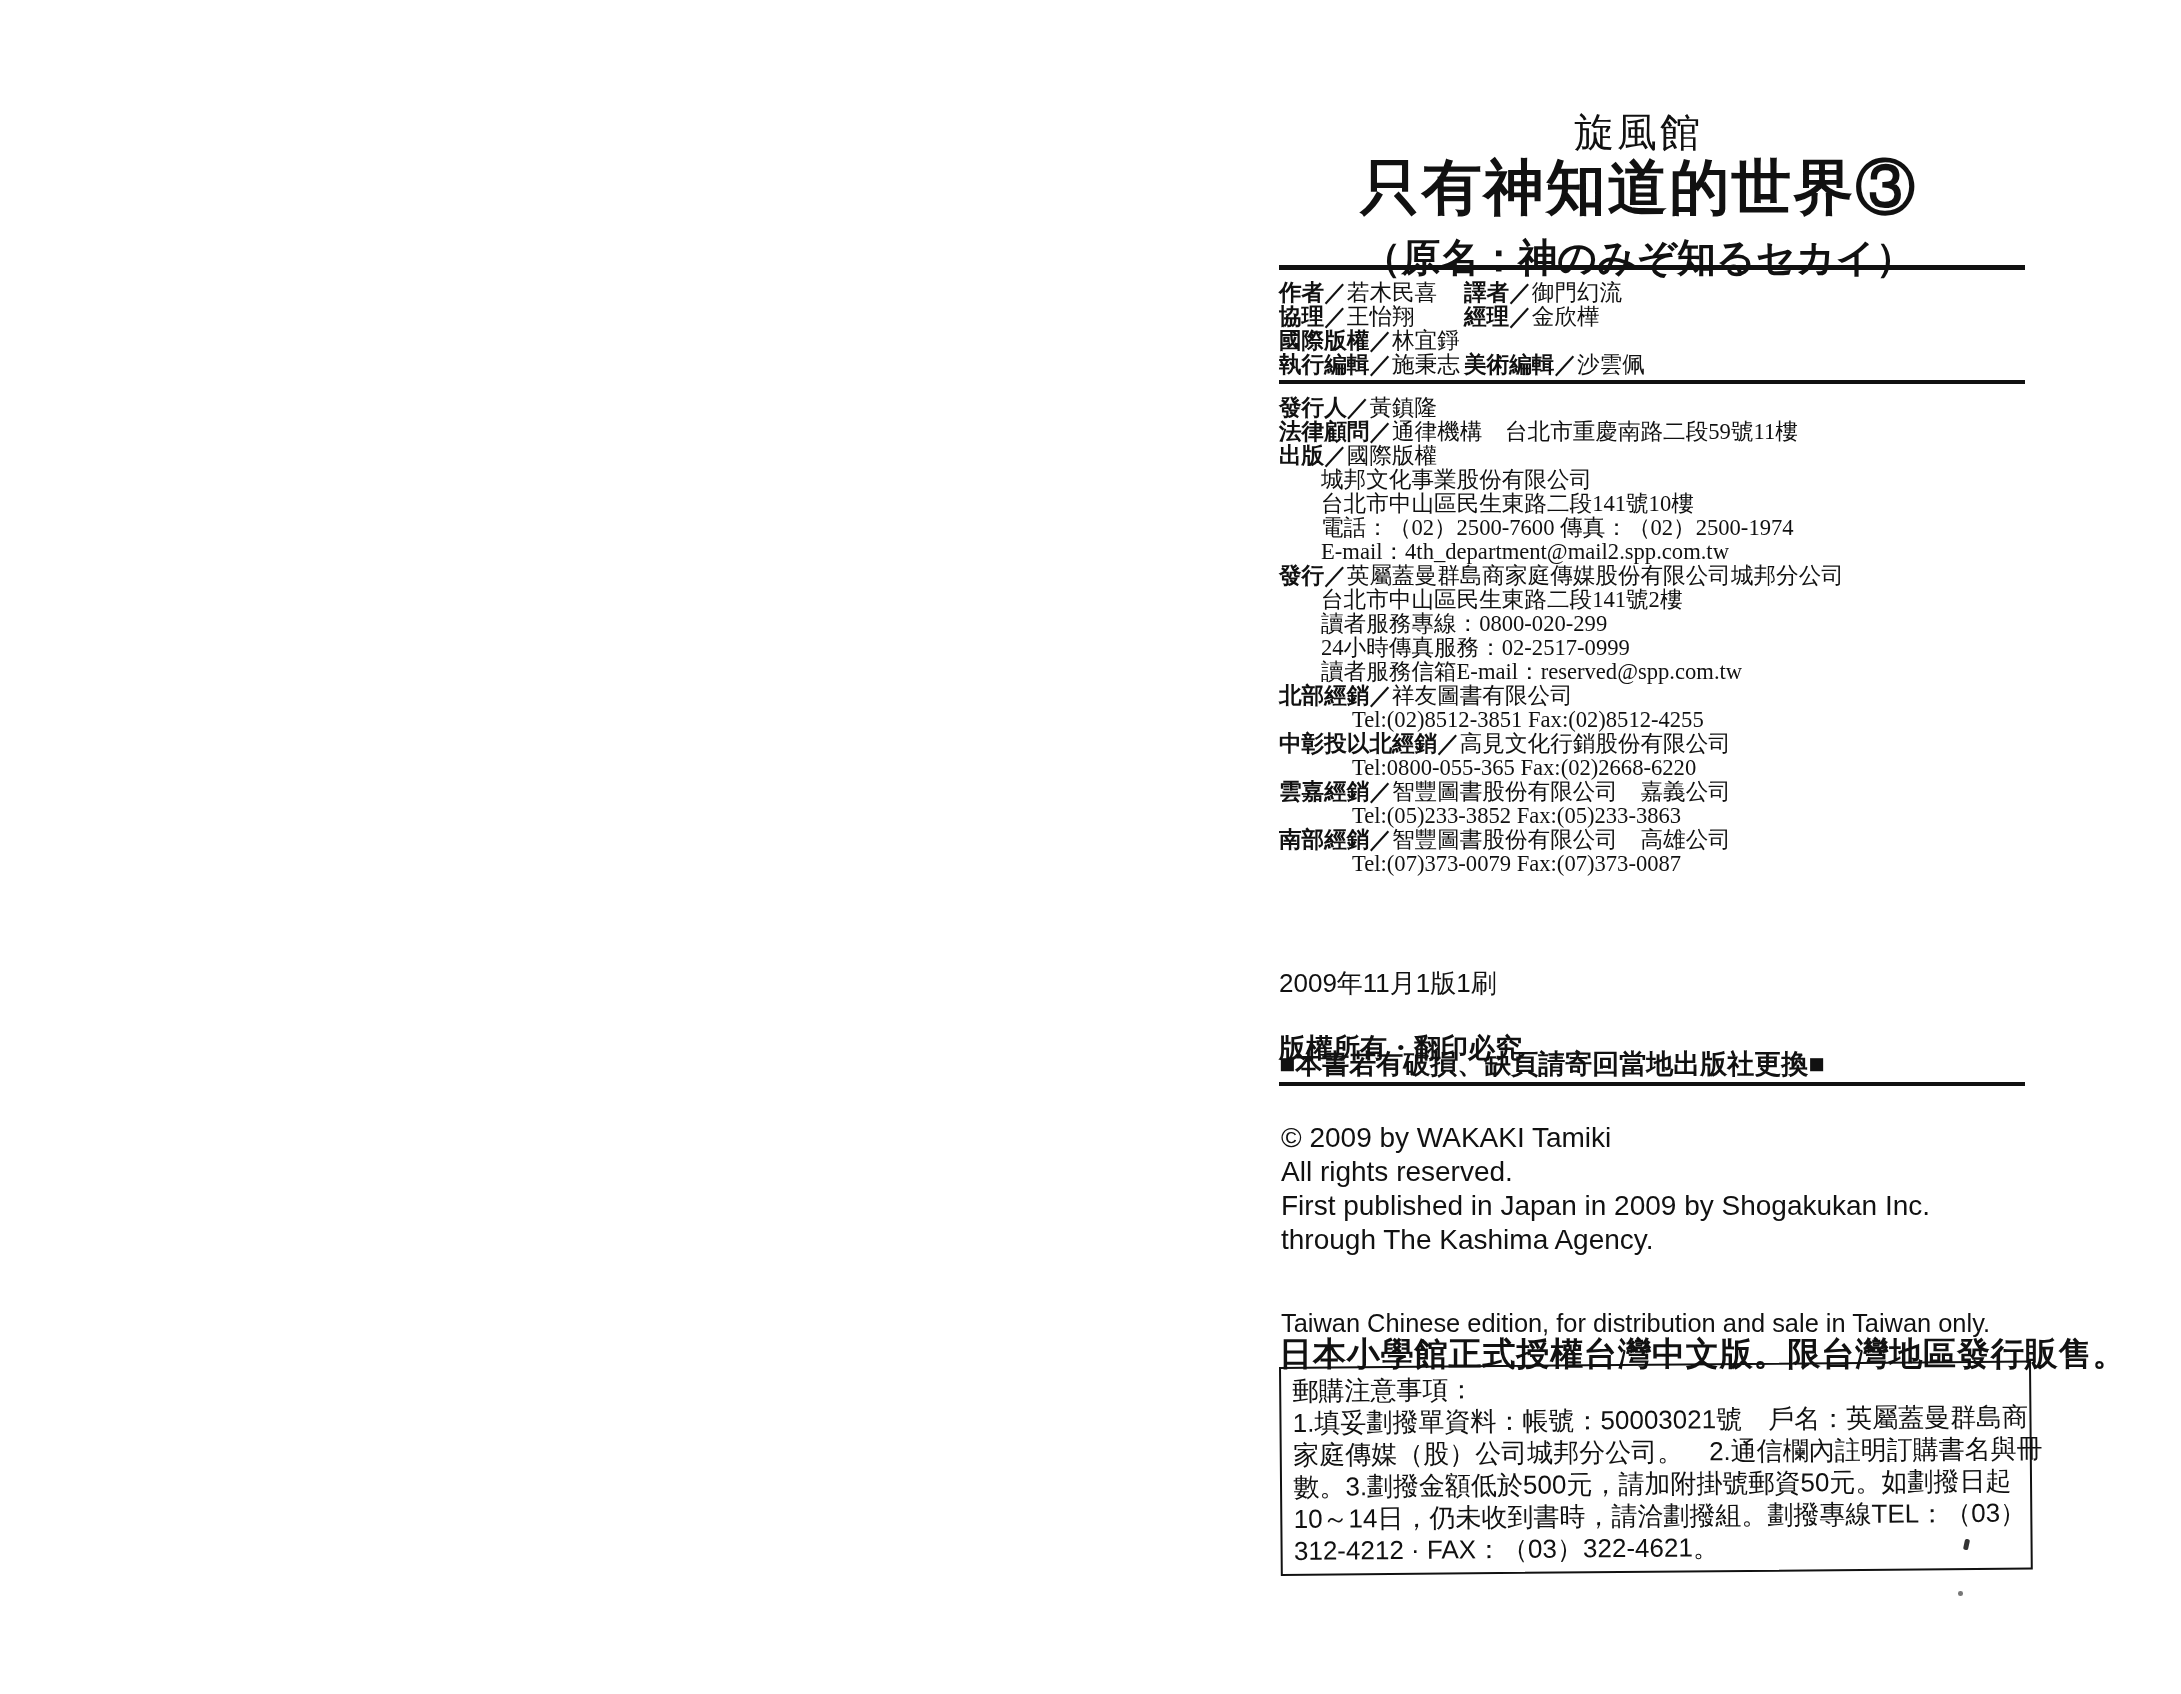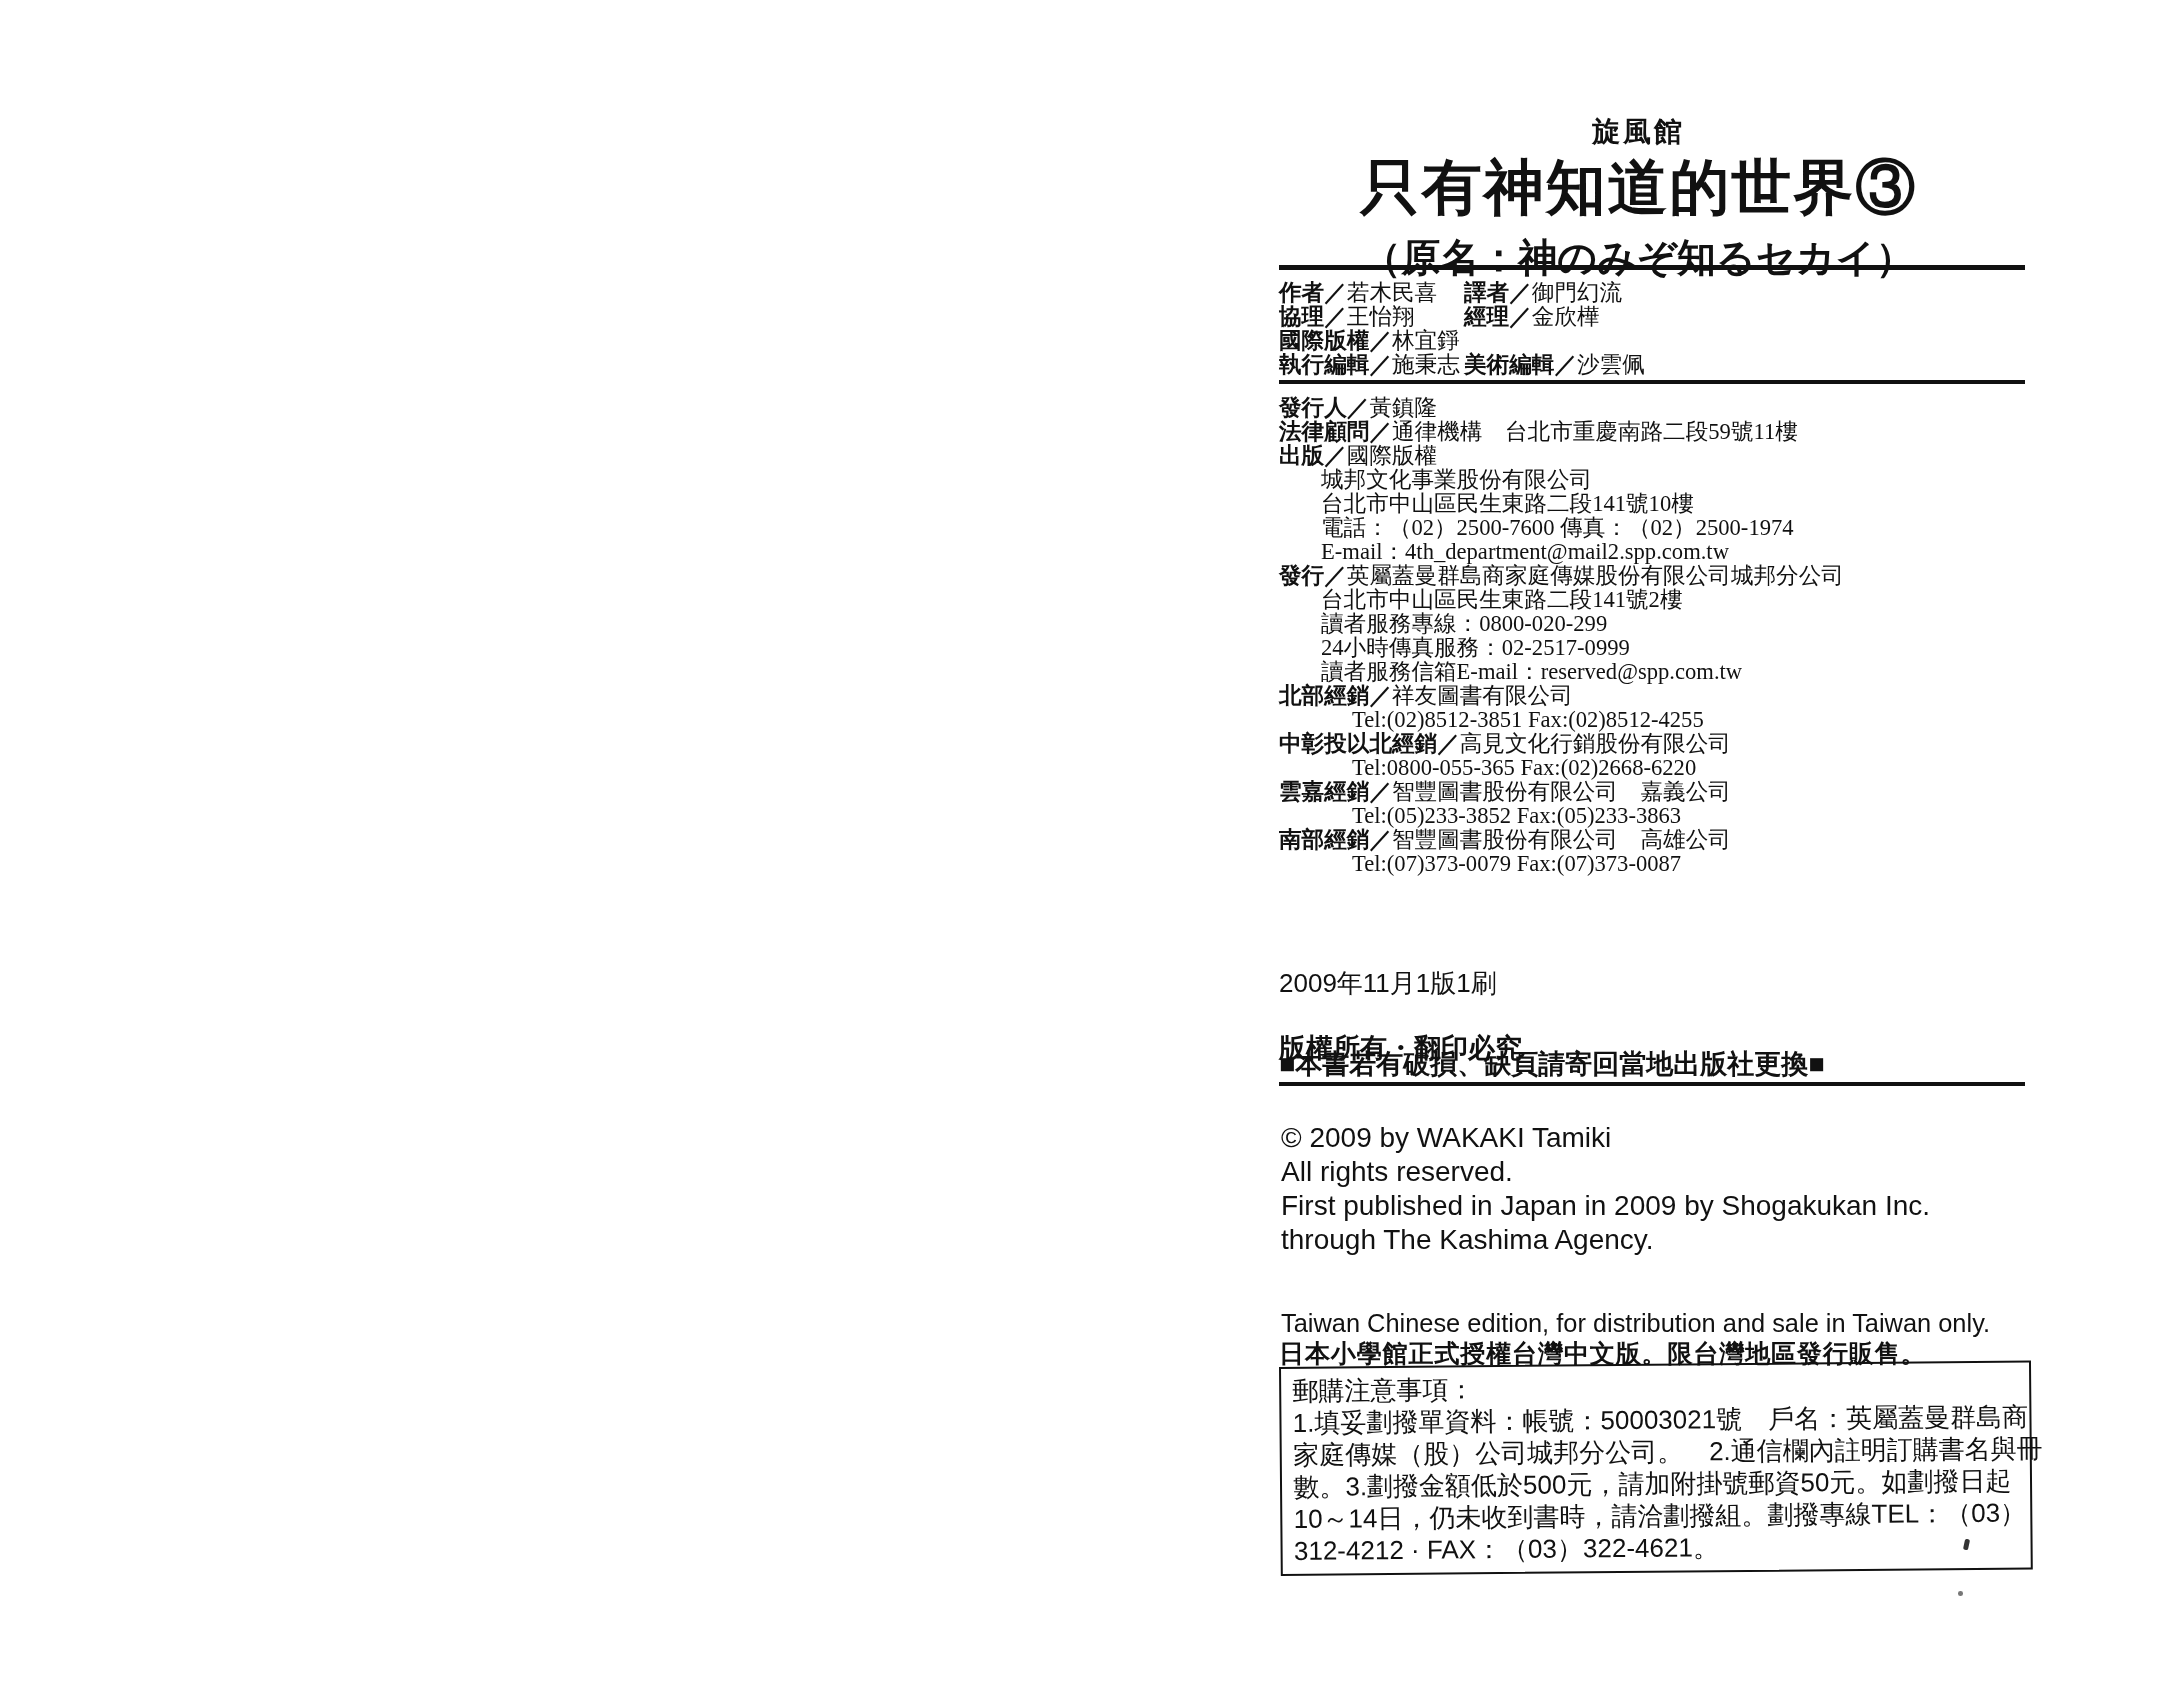--- a/index.html
+++ b/index.html
@@ -5,21 +5,21 @@
   html,body{margin:0;padding:0;background:#e8e8e8;}
   .page{
     position:relative;width:2182px;height:1695px;background:#ffffff;
     overflow:hidden;color:#111;
     font-family:"Liberation Serif", serif;
   }
   .abs{position:absolute;}
   .ming{font-family:Liberation Sans, sans-serif;}
   
   .titleblock{left:1262px;top:113px;width:753px;text-align:center;}
-  .imprint{font-family:"Liberation Sans", sans-serif;font-weight:bold;font-size:28px;line-height:38px;letter-spacing:2.8px;}
+  .imprint{font-family:"Liberation Sans", sans-serif;font-weight:normal;font-size:40px;line-height:38px;letter-spacing:2.8px;}
   .booktitle{font-family:"Liberation Sans", sans-serif;font-weight:bold;font-size:60px;line-height:66px;letter-spacing:1.9px;margin-top:3.8px;white-space:nowrap;}
   .origtitle{font-family:"Liberation Sans", sans-serif;font-weight:bold;font-size:39px;line-height:43px;margin-top:15px;white-space:nowrap;}
   
   .rule{left:1279px;width:746px;background:#111;}
   .rule1{top:265px;height:4.7px;}
   .rule2{top:380px;height:3.8px;}
   .rule3{top:1082px;height:3.8px;}
   
   .staffcol{top:281px;}
   .staffrow{height:24px;line-height:24px;font-size:22.6px;white-space:nowrap;}
@@ -34,21 +34,21 @@
   .ind2{padding-left:73px;}
   
   .dateline{left:1279px;top:968px;font-size:26px;line-height:30px;white-space:nowrap;}
   .copyline{left:1279px;font-family:"Liberation Sans", sans-serif;font-weight:bold;font-size:27px;line-height:31px;white-space:nowrap;}
   .copy1{top:1017px;margin-top:16px;}
   .copy2{top:1049px;}
   
   .engblock{left:1281px;top:1121px;font-family:"Liberation Sans", sans-serif;font-size:28px;}
   .engline{height:34px;line-height:34px;white-space:nowrap;}
   .tw-en{left:1281px;top:1309px;font-family:"Liberation Sans", sans-serif;font-size:25.4px;line-height:29px;white-space:nowrap;}
-  .tw-zh{left:1279px;top:1337px;font-family:"Liberation Sans", sans-serif;font-weight:bold;font-size:25px;line-height:33px;letter-spacing:0.9px;white-space:nowrap;}
+  .tw-zh{left:1279px;top:1337px;font-family:"Liberation Sans", sans-serif;font-weight:bold;font-size:33px;line-height:33px;letter-spacing:0.9px;white-space:nowrap;}
   
   .mailbox{
     left:1279px;top:1367px;width:725px;border:2.8px solid #111;
     padding:5.6px 11.3px 7.5px 11.3px;transform:rotate(-0.5deg);transform-origin:left top;
     font-family:"Liberation Sans", sans-serif;font-weight:500;font-size:26px;
   }
   .mline{height:32px;line-height:32px;white-space:nowrap;}
   
   .speck1{left:1964px;top:1539px;width:4.7px;height:11.3px;background:#333;border-radius:1.9px;transform:rotate(12deg);}
   .speck2{left:1958px;top:1591px;width:4.7px;height:4.7px;background:#777;border-radius:50%;}

